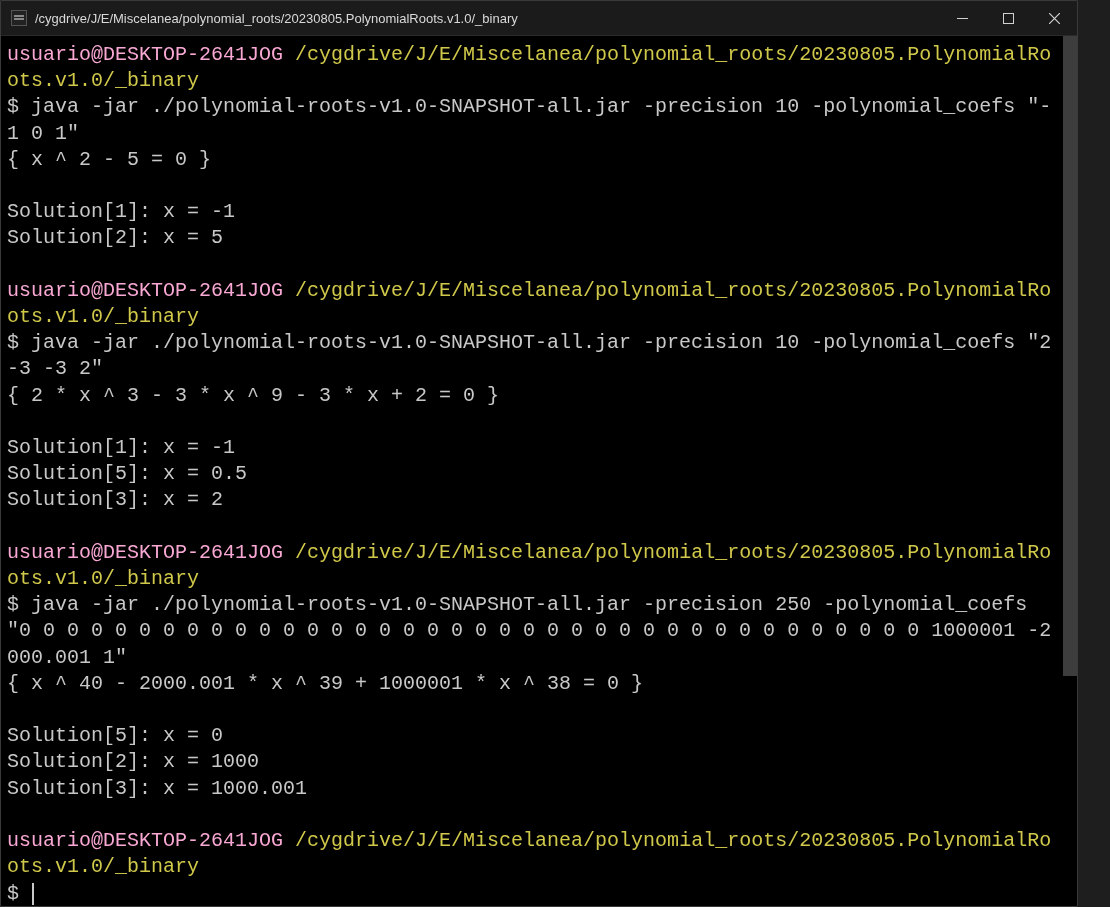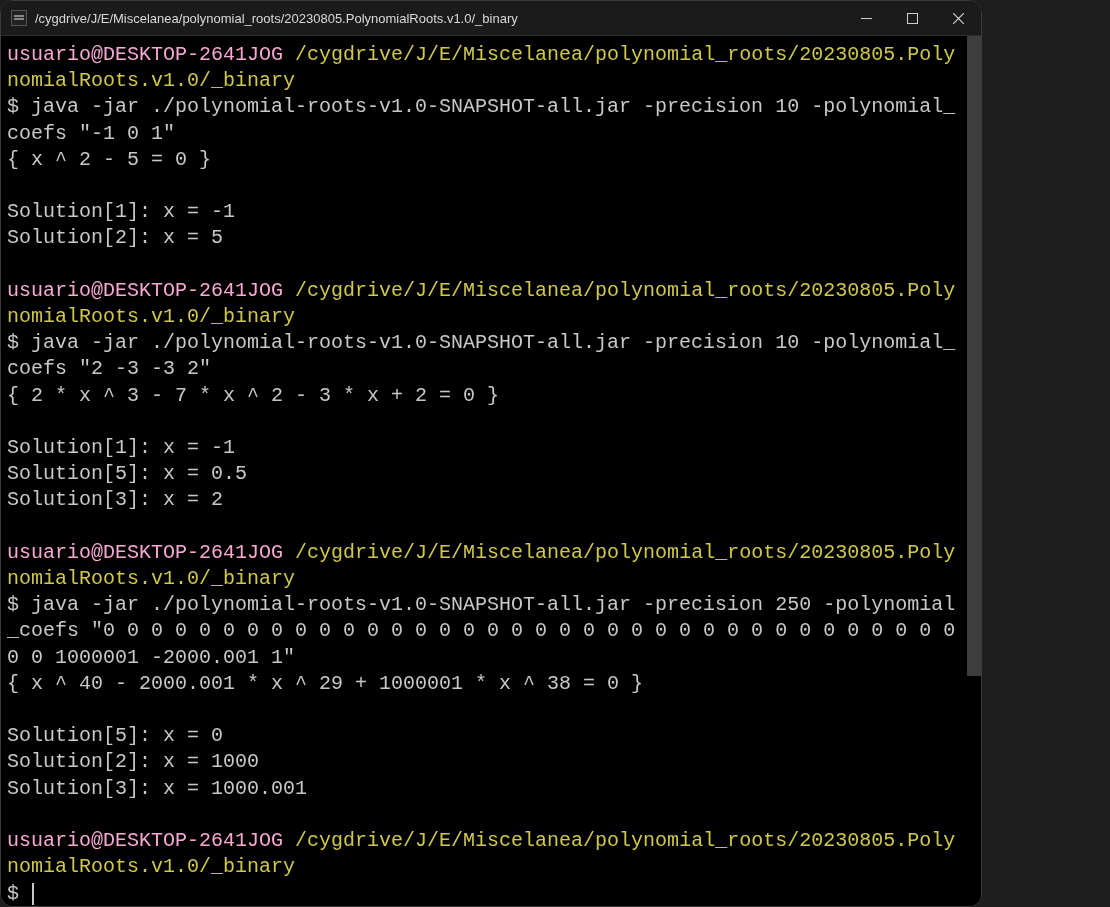--- a/index.html
+++ b/index.html
@@ -3,25 +3,25 @@
 <meta charset="utf-8">
 <style>
   html, body {
     margin: 0;
     padding: 0;
     background: #1e1e1e;
     height: 100%;
     overflow: hidden;
   }
   .window {
-    width: 982px;
+    width: 1078px;
     height: 907px;
     background: #000;
     border: 1px solid #3a3a3a;
-    border-radius: 13px;
+    border-radius: 1px;
     box-sizing: border-box;
     display: flex;
     flex-direction: column;
     overflow: hidden;
     font-family: "Consolas", "Courier New", monospace;
   }
   .titlebar {
     height: 34px;
     background: #1b1b1b;
     display: flex;
@@ -137,29 +137,29 @@
   <div class="terminal-wrap">
     <div class="terminal" id="term"><span class="u">usuario@DESKTOP-2641JOG</span> <span class="p">/cygdrive/J/E/Miscelanea/polynomial_roots/20230805.PolynomialRoots.v1.0/_binary</span>
 <span class="c">$ java -jar ./polynomial-roots-v1.0-SNAPSHOT-all.jar -precision 10 -polynomial_coefs "-1 0 1"</span>
 <span class="c">{ x ^ 2 - 5 = 0 }</span>
 
 <span class="c">Solution[1]: x = -1</span>
 <span class="c">Solution[2]: x = 5</span>
 
 <span class="u">usuario@DESKTOP-2641JOG</span> <span class="p">/cygdrive/J/E/Miscelanea/polynomial_roots/20230805.PolynomialRoots.v1.0/_binary</span>
 <span class="c">$ java -jar ./polynomial-roots-v1.0-SNAPSHOT-all.jar -precision 10 -polynomial_coefs "2 -3 -3 2"</span>
-<span class="c">{ 2 * x ^ 3 - 7 * x ^ 2 - 3 * x + 2 = 0 }</span>
+<span class="c">{ 2 * x ^ 3 - 3 * x ^ 9 - 3 * x + 2 = 0 }</span>
 
 <span class="c">Solution[1]: x = -1</span>
 <span class="c">Solution[5]: x = 0.5</span>
 <span class="c">Solution[3]: x = 2</span>
 
 <span class="u">usuario@DESKTOP-2641JOG</span> <span class="p">/cygdrive/J/E/Miscelanea/polynomial_roots/20230805.PolynomialRoots.v1.0/_binary</span>
 <span class="c">$ java -jar ./polynomial-roots-v1.0-SNAPSHOT-all.jar -precision 250 -polynomial_coefs "0 0 0 0 0 0 0 0 0 0 0 0 0 0 0 0 0 0 0 0 0 0 0 0 0 0 0 0 0 0 0 0 0 0 0 0 0 0 1000001 -2000.001 1"</span>
-<span class="c">{ x ^ 40 - 2000.001 * x ^ 29 + 1000001 * x ^ 38 = 0 }</span>
+<span class="c">{ x ^ 40 - 2000.001 * x ^ 39 + 1000001 * x ^ 38 = 0 }</span>
 
 <span class="c">Solution[5]: x = 0</span>
 <span class="c">Solution[2]: x = 1000</span>
 <span class="c">Solution[3]: x = 1000.001</span>
 
 <span class="u">usuario@DESKTOP-2641JOG</span> <span class="p">/cygdrive/J/E/Miscelanea/polynomial_roots/20230805.PolynomialRoots.v1.0/_binary</span>
 <span class="c">$ </span><span class="cursor"></span></div>
     <div class="scrollbar">
       <div class="thumb"></div>
     </div>

